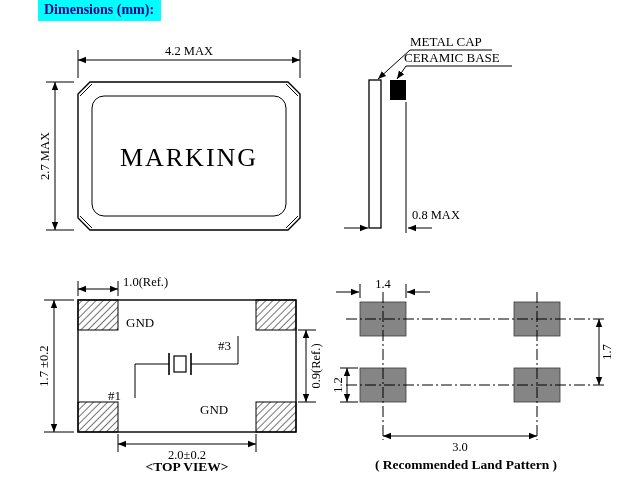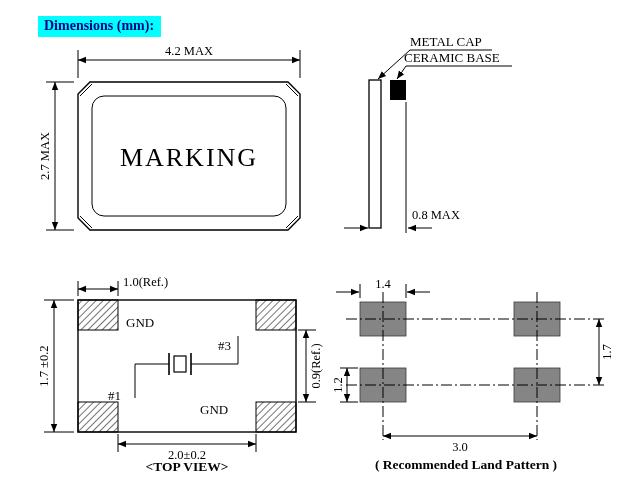--- a/index.html
+++ b/index.html
@@ -1,18 +1,18 @@
 <!DOCTYPE html>
 <html style="--title-highlight: #00ffff; --title-text: #00008b; --drawing-line: #000000; --land-pad-fill: #858585;"><head>
 <meta charset="utf-8">
 <style>
   html,body{margin:0;padding:0;background:#ffffff;}
   .page{position:relative;width:643px;height:498px;background:#ffffff;overflow:hidden;
         font-family:"Liberation Serif",serif;}
-  .title{position:absolute;left:38px;top:16px;
+  .title{position:absolute;left:38px;top:0;
          background:var(--title-highlight,#00ffff);
          color:var(--title-text,#00008b);
          font-weight:bold;font-size:14px;line-height:18px;padding:1px 7px 2px 6px;}
   svg{position:absolute;left:0;top:0;}
   svg text{stroke:none;fill:#000;font-family:"Liberation Serif",serif;}
   .dim{font-size:12.5px;}
   .lbl{font-size:13px;}
   .cap{font-size:13.5px;font-weight:bold;}
   .marking{font-size:26px;letter-spacing:2px;}
   .thin{stroke:#000;stroke-width:1;fill:none;}

